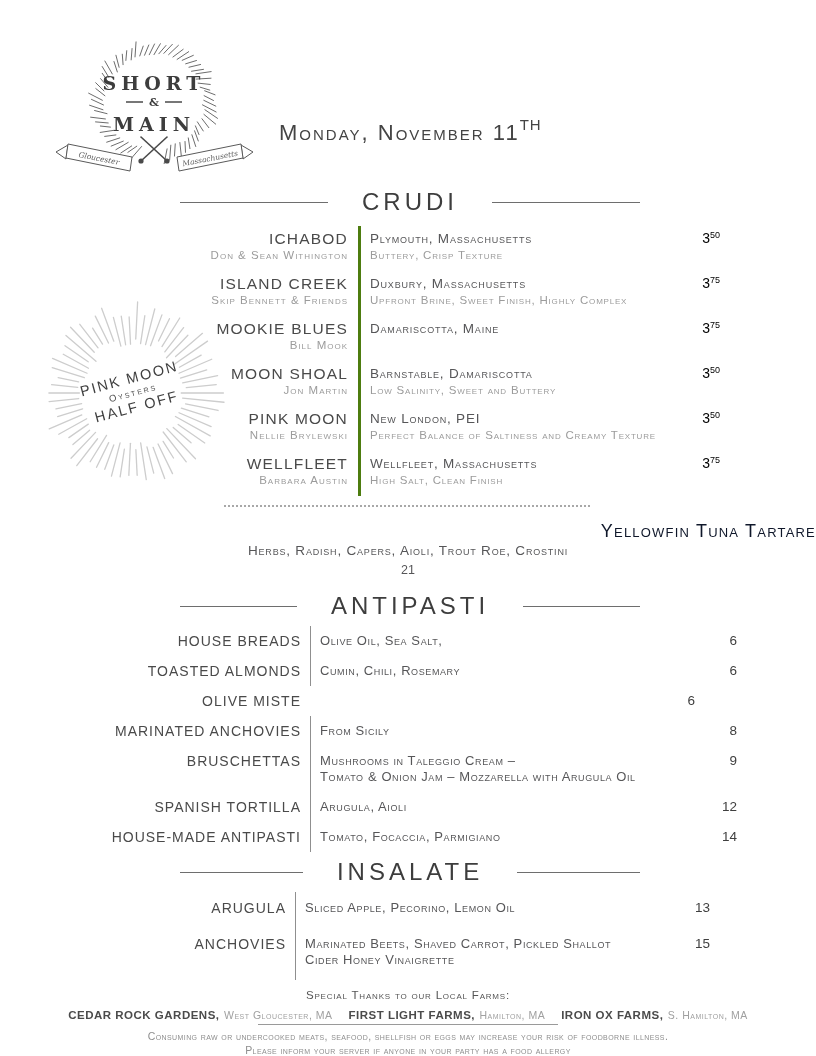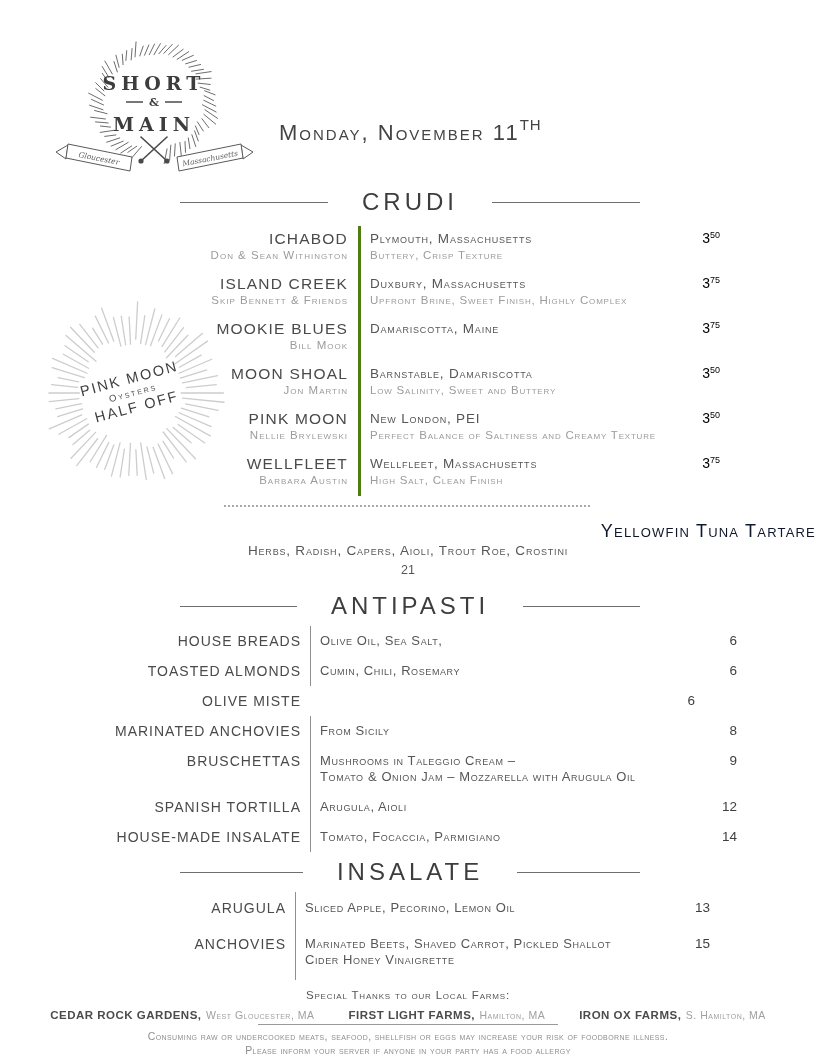--- a/index.html
+++ b/index.html
@@ -68,21 +68,21 @@
   .s-desc-cell { border-left:1px solid #8f8f8f; padding-left:9px; margin:-7px 0; padding-top:7px; padding-bottom:7px; }
   #insalate-list .s-desc-cell { margin:-8px 0 -12px; padding-top:8px; padding-bottom:12px; }
   .s-desc { font-size:13px; letter-spacing:0.6px; color:#565658; line-height:16px; }
   .s-desc2 { font-size:13px; letter-spacing:0.6px; color:#565658; line-height:16px; }
   .s-desc2:empty { display:none; }
   .s-price { text-align:right; font-size:13.5px; color:#3f3f3f; line-height:16px; }
 
   
   .thanks { position:absolute; left:0; top:989px; width:816px; text-align:center;
     font-size:11.5px; letter-spacing:0.8px; color:#555; }
-  .farms { position:absolute; left:0; top:1005px; width:816px; display:flex; justify-content:center; gap:34px;text-align:right; }
+  .farms { position:absolute; left:0; top:1005px; width:816px; display:flex; justify-content:center; gap:16px;text-align:right; }
   .farm { white-space:nowrap; }
   .farm-name { font-size:11.5px; font-weight:bold; letter-spacing:0.5px; color:#4b4b4b; }
   .farm-loc { font-size:10.5px; letter-spacing:0.5px; color:#a0a0a0; }
   .footer-rule { position:absolute; left:258px; top:1024px; width:300px; border-top:1px solid #9a9a9a; }
   .disclaimer { position:absolute; left:0; top:1029px; width:816px; text-align:center;
     font-size:10.5px; letter-spacing:0.4px; color:#8e8e8e; line-height:14px; }
 </style>
 </head>
 <body>
 
@@ -388,21 +388,21 @@
       <div class="s-row">
         <div class="s-name-cell">SPANISH TORTILLA</div>
         <div class="s-desc-cell">
           <div class="s-desc sc">Arugula, Aioli</div>
 
         </div>
         <div class="s-price">12</div>
       </div>
 
       <div class="s-row">
-        <div class="s-name-cell">HOUSE-MADE INSALATE</div>
+        <div class="s-name-cell">HOUSE-MADE ANTIPASTI</div>
         <div class="s-desc-cell">
           <div class="s-desc sc">Tomato, Focaccia, Parmigiano</div>
 
         </div>
         <div class="s-price">14</div>
       </div>
     </div>
 
   <div class="sec-head" id="insalate-head">
     <div class="rule"></div>

